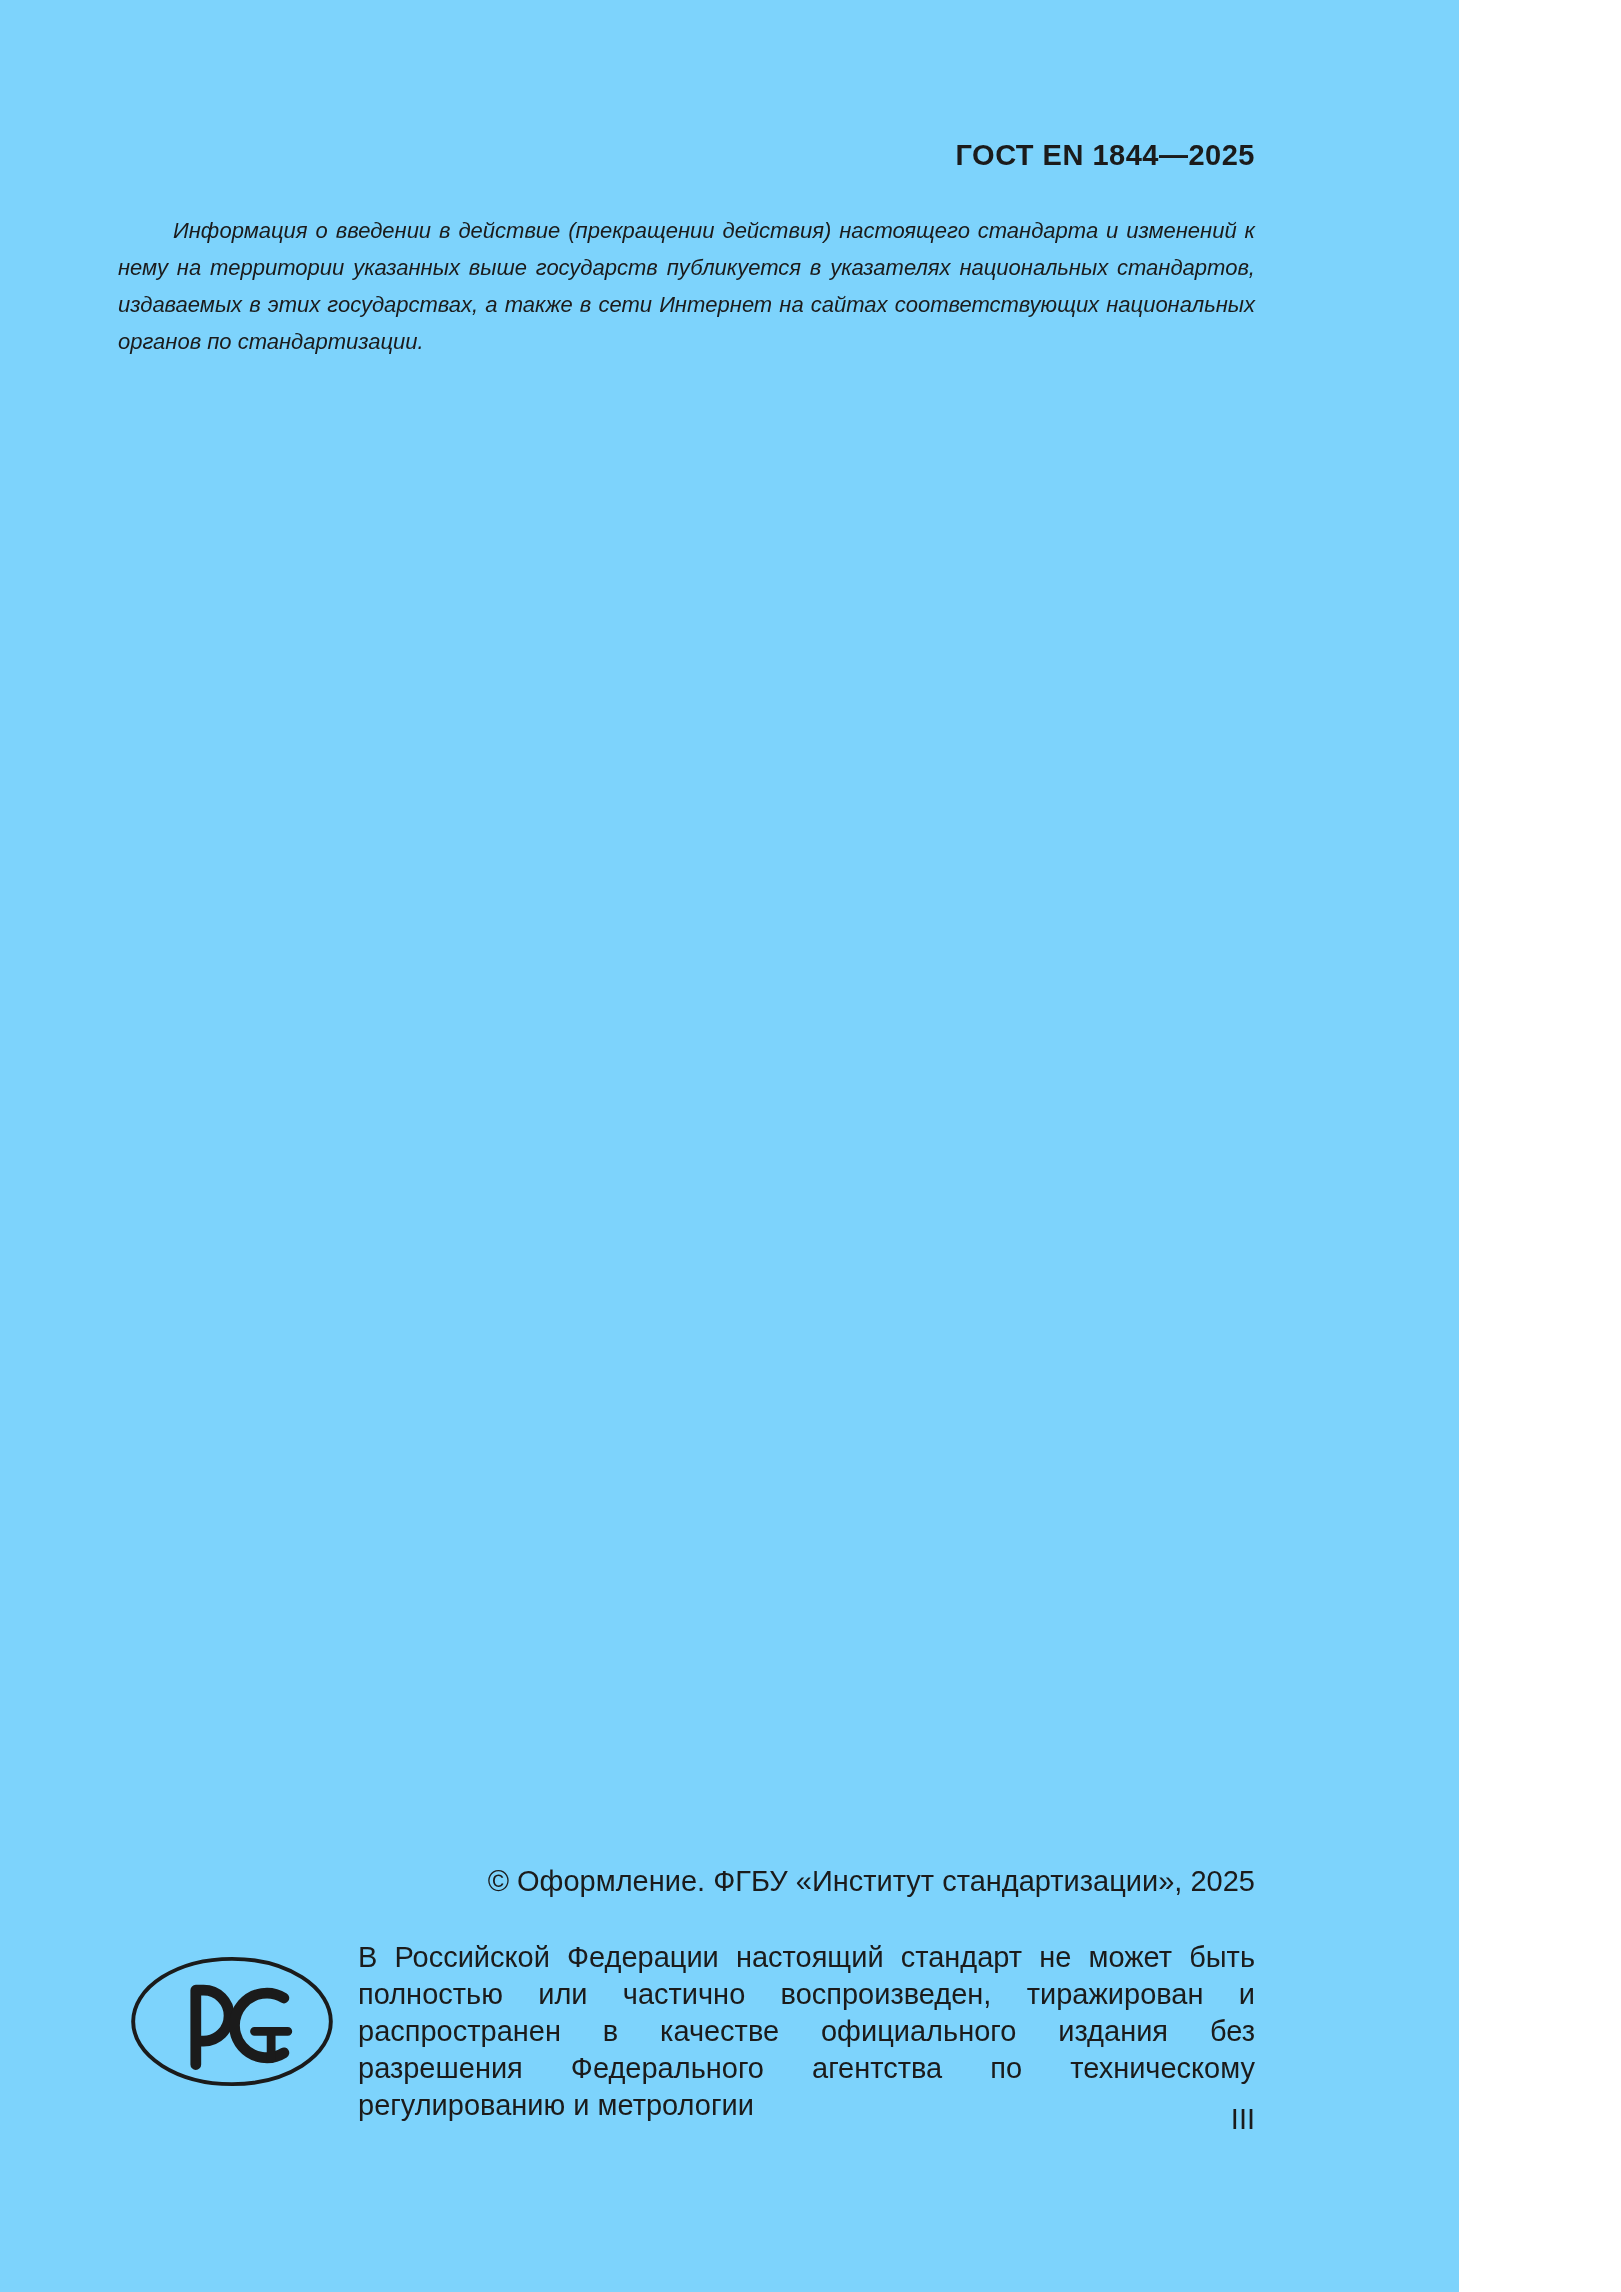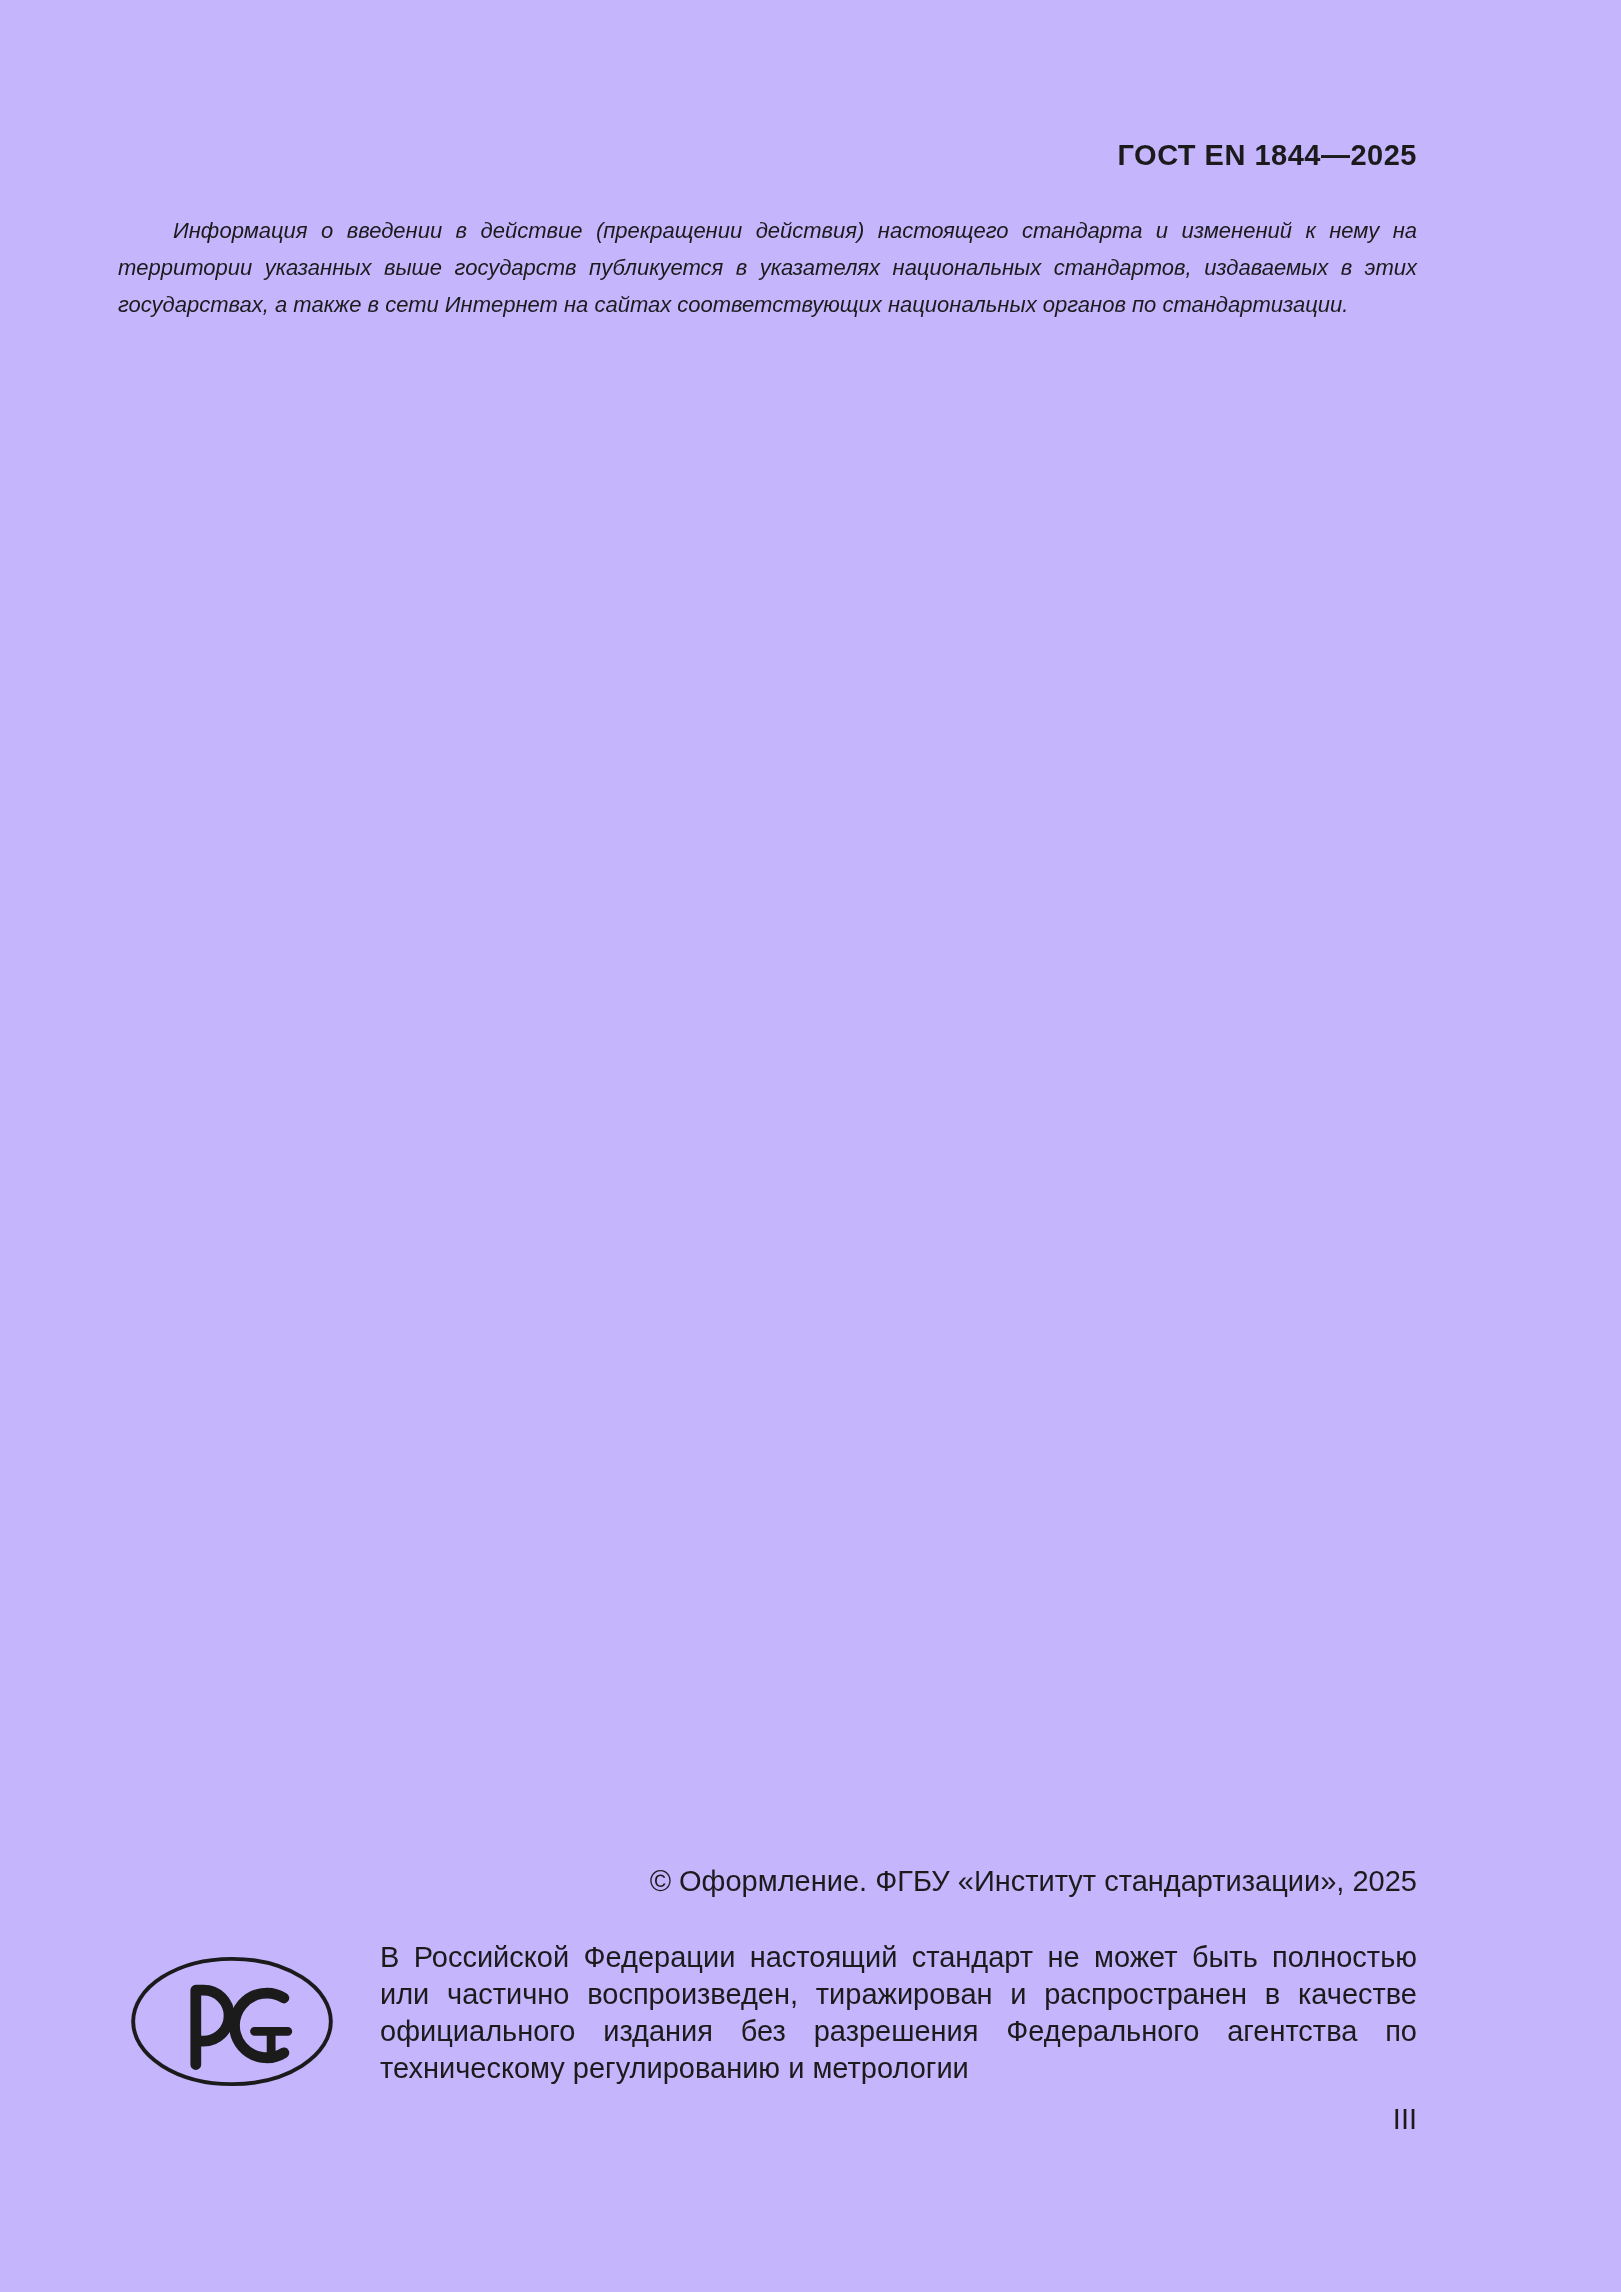--- a/index.html
+++ b/index.html
@@ -1,21 +1,21 @@
 <!DOCTYPE html>
 <html><head>
 <meta charset="utf-8">
 <style>
   * { margin: 0; padding: 0; box-sizing: border-box; }
   html, body { background: #ffffff; }
   .page {
     position: relative;
-    width: 1621px;
+    width: 1459px;
     height: 2293px;
-    background: #c4b5fd;
+    background: #7dd3fc;
     font-family: "Liberation Sans", sans-serif;
     color: #1b1b1b;
     overflow: hidden;
   }
   .doc-header {
     position: absolute;
     top: 139px;
     left: 118px;
     right: 204px;
     text-align: right;
@@ -42,21 +42,21 @@
     text-align: right;
     font-size: 29px;
   }
   .bottom-row {
     position: absolute;
     top: 1939px;
     left: 127px;
     right: 204px;
     display: flex;
     align-items: flex-start;
-    gap: 43px;
+    gap: 21px;
   }
   .logo-wrap {
     flex: 0 0 210px;
     padding-top: 13.7px;
   }
   .logo-wrap svg { display: block; }
   .restriction {
     flex: 1;
     font-size: 29px;
     line-height: 37px;

